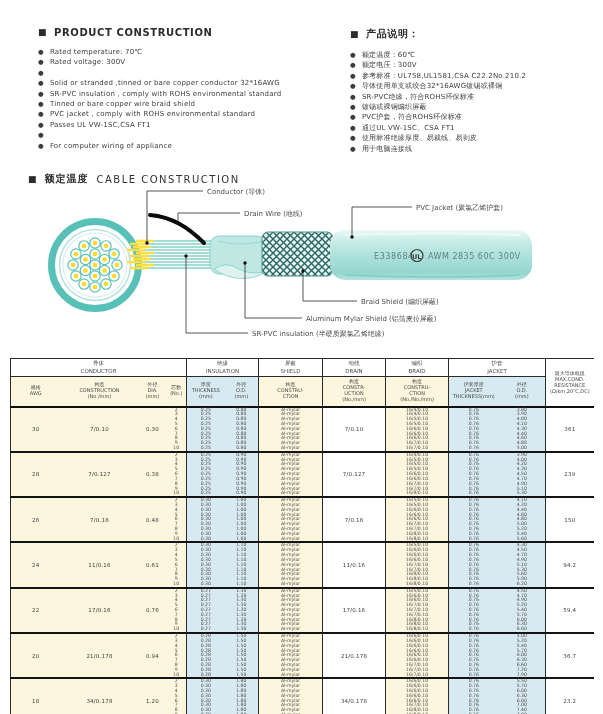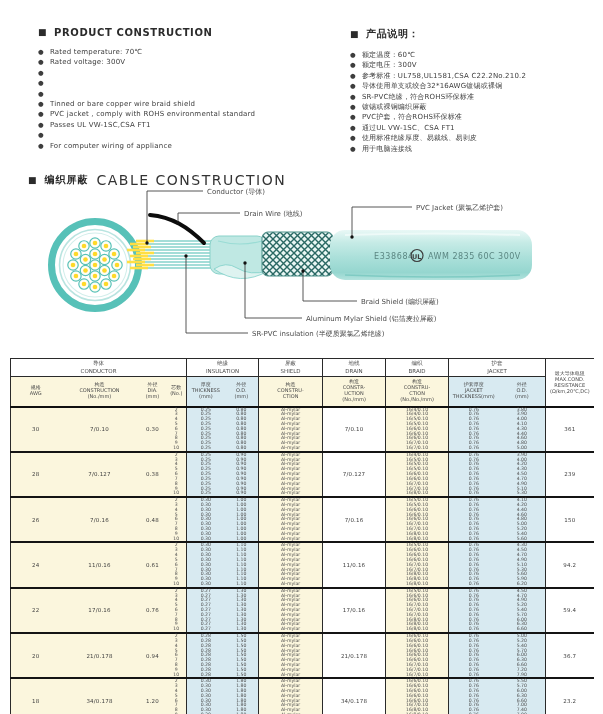--- a/index.html
+++ b/index.html
@@ -13,21 +13,21 @@
   
   .sec-head{display:flex;align-items:center;gap:7px;font-size:10px;font-weight:bold;
     letter-spacing:0.6px;color:#2b2b2b;}
   .sq-glyph{font-size:9px;line-height:1;}
   .bullets{margin-top:9px;}
   .b-item{display:flex;gap:6px;font-size:7px;line-height:10.4px;letter-spacing:0.2px;color:#3d3d3d;}
   .b-dot{font-size:6.5px;line-height:10.4px;}
   
   .diag-head{display:flex;align-items:center;gap:8px;color:#2b2b2b;}
   .diag-head .cn{font-size:10px;font-weight:bold;letter-spacing:1px;}
-  .diag-head .en{font-size:14px;letter-spacing:1.5px;color:#333;}
+  .diag-head .en{font-size:10px;letter-spacing:1.5px;color:#333;}
   
   table.spec{border-collapse:collapse;table-layout:fixed;width:583px;
     border-left:1px solid #2a2a2a;border-top:1px solid #2a2a2a;}
   table.spec td,table.spec th{padding:0;margin:0;text-align:center;vertical-align:middle;font-weight:normal;}
   tr.grp-row{height:18px;border-bottom:1px solid #2a2a2a;}
   tr.sub-row{height:30px;border-bottom:2px solid #101010;}
   tbody tr{height:44px;border-bottom:2.5px solid #141414;}
   .grp{font-size:5.5px;line-height:1.3;color:#4a4a4a;white-space:pre-line;background:#fff;}
   .sub{font-size:5px;line-height:1.18;color:#4a4a4a;white-space:pre-line;}
   .cream{background:#fbf6dd;}
@@ -53,23 +53,25 @@
       </div>
       <div class="b-item">
         <span class="b-dot">●</span>
         <span>Rated voltage: 300V</span>
       </div>
       <div class="b-item">
         <span class="b-dot">●</span>
       </div>
       <div class="b-item">
         <span class="b-dot">●</span>
-      </div>
-      <div class="b-item">
-        <span class="b-dot">●</span>
+        <span>Solid or stranded ,tinned or bare copper conductor 32*16AWG</span>
+      </div>
+      <div class="b-item">
+        <span class="b-dot">●</span>
+        <span>SR-PVC insulation , comply with ROHS environmental standard</span>
       </div>
       <div class="b-item">
         <span class="b-dot">●</span>
         <span>Tinned or bare copper wire braid shield</span>
       </div>
       <div class="b-item">
         <span class="b-dot">●</span>
         <span>PVC jacket , comply with ROHS environmental standard</span>
       </div>
       <div class="b-item">
@@ -130,21 +132,21 @@
       </div>
       <div class="b-item">
         <span class="b-dot">●</span>
         <span>用于电脑连接线</span>
       </div>
     </div>
 </div>
 
 <div class="abs diag-head" style="left:28px;top:172px;">
   <span class="sq-glyph">■</span>
-  <span class="cn">编织屏蔽</span>
+  <span class="cn">额定温度</span>
   <span class="en">CABLE CONSTRUCTION</span>
 </div>
 
 <svg class="abs" style="left:0;top:183px;" width="603" height="172" viewBox="0 0 603 172">
   <defs>
     <linearGradient id="jacketGrad" x1="0" y1="0" x2="0" y2="1">
       <stop offset="0" stop-color="#e9f8f6"></stop>
       <stop offset="0.25" stop-color="#c6ebe6"></stop>
       <stop offset="0.55" stop-color="#abe0da"></stop>
       <stop offset="0.85" stop-color="#95d6cf"></stop>

